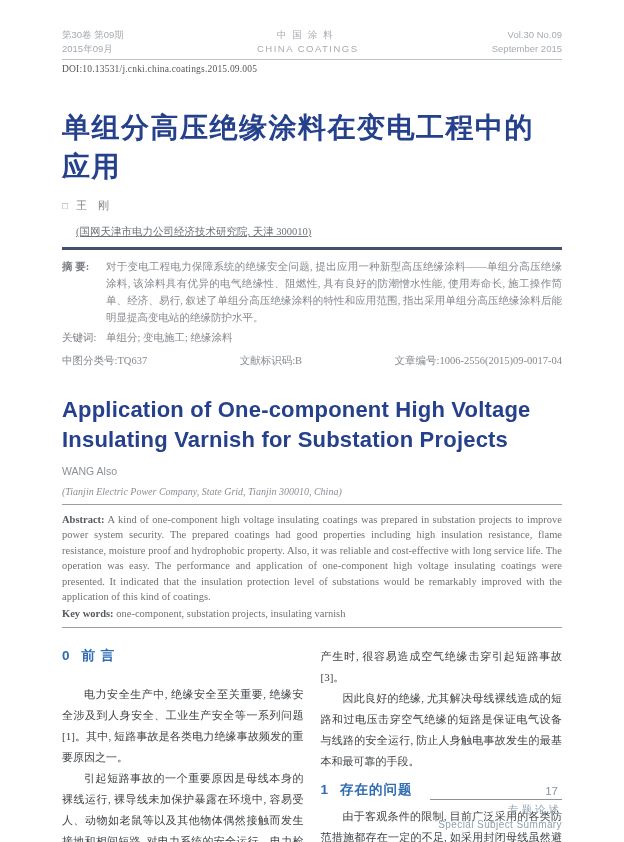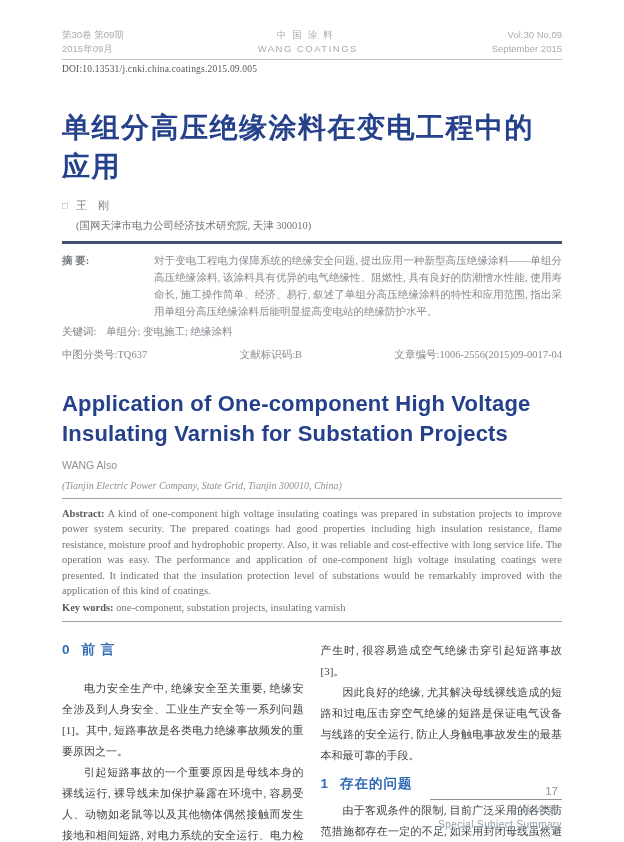--- a/index.html
+++ b/index.html
@@ -36,26 +36,26 @@
   
   .title-cn{
     margin-top:34px;color:var(--navy);
     font-family:"Liberation Sans","DejaVu Sans",sans-serif;
     font-weight:bold;font-size:28px;line-height:39px;letter-spacing:1.5px;
   }
   .author-line{margin-top:12px;font-size:11px;color:#7d8287;
     font-family:"Liberation Sans","DejaVu Sans",sans-serif;}
   .author-line .marker{display:inline-block;margin-right:8px;color:#9aa0a5;font-size:10px;}
   .author-line .name{letter-spacing:4px;}
-  .affil-cn{margin-top:6px;margin-left:14px;font-size:10.5px;color:#6f7478;}
+  .affil-cn{margin-top:12px;margin-left:14px;font-size:10.5px;color:#6f7478;text-decoration:underline;}
   .navy-rule{margin-top:8px;height:2.5px;background:var(--rule-navy);}
 
   
   .abstract-cn{margin-top:8px;color:var(--muted-cn);font-size:10.5px;line-height:17px;}
-  .abs-row{display:flex;gap:48px;}
+  .abs-row{display:flex;}
   .abs-label{flex:0 0 44px;font-weight:bold;color:#787c81;white-space:nowrap;}
   .abs-text{flex:1;text-align:justify;}
   .kw-row{display:flex;margin-top:3px;}
   .kw-label{flex:0 0 44px;color:#787c81;white-space:nowrap;}
   .clc-row{display:flex;justify-content:space-between;margin-top:6px;color:var(--muted-cn);}
   .clc-row .seg{white-space:nowrap;}
 
   
   .title-en{
     margin-top:26px;color:var(--navy);
@@ -100,21 +100,21 @@
 <div class="page">
   <div class="content">
 
     <div class="hdr-row">
       <div class="hdr-left">
         <div>第30卷 第09期</div>
         <div>2015年09月</div>
       </div>
       <div class="hdr-center">
         <div class="cn">中国涂料</div>
-        <div class="en">WANG COATINGS</div>
+        <div class="en">CHINA COATINGS</div>
       </div>
       <div class="hdr-right">
         <div>Vol.30 No.09</div>
         <div>September 2015</div>
       </div>
     </div>
     <hr class="hdr-rule">
     <div class="doi">DOI:10.13531/j.cnki.china.coatings.2015.09.005</div>
 
     <h1 class="title-cn">单组分高压绝缘涂料在变电工程中的应用</h1>

